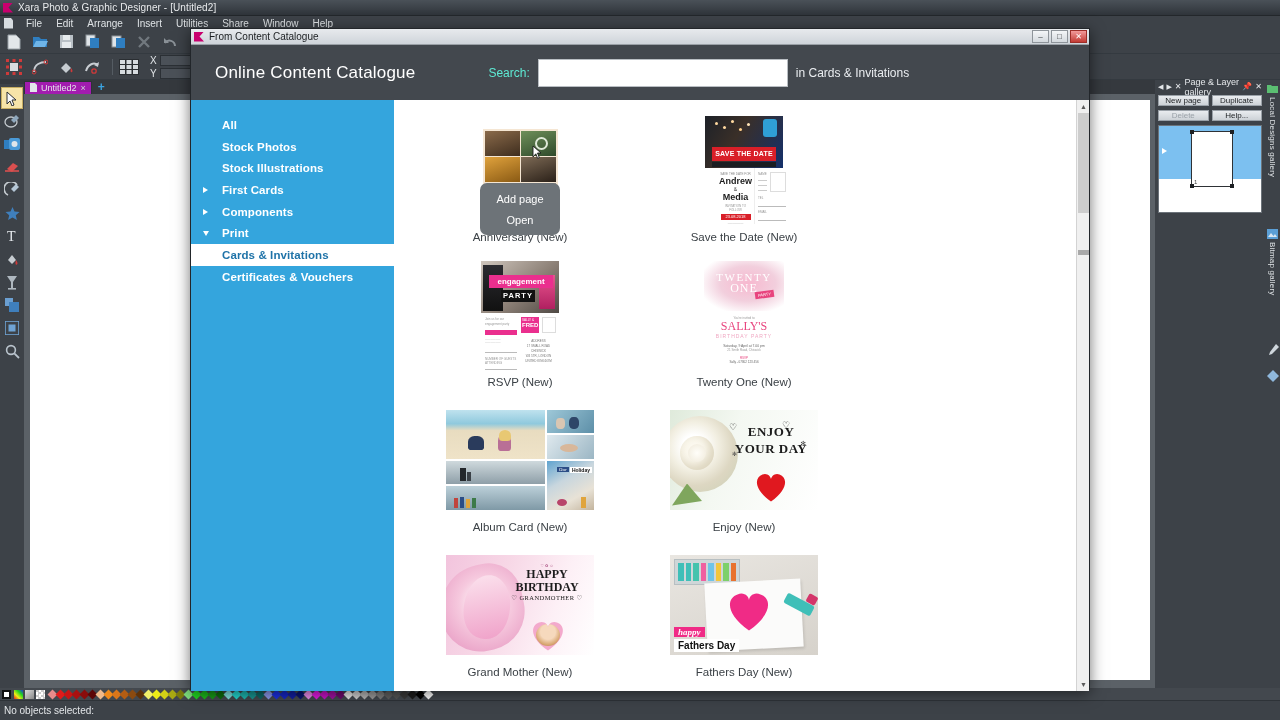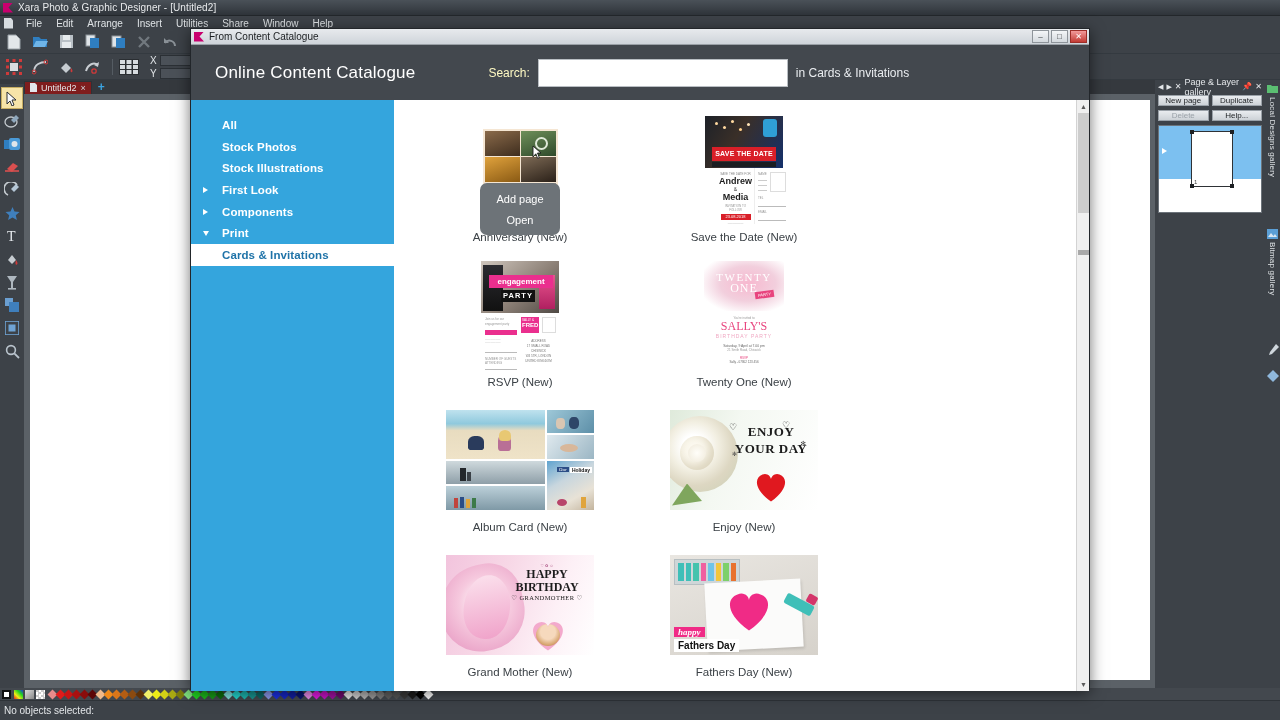--- a/index.html
+++ b/index.html
@@ -43,21 +43,21 @@
   .coordbox { display:flex; align-items:center; margin-left:6px; }
   .coordlabel { font-size:10px; color:#dfe3e6; margin-right:3px; }
   .coordfield { width:68px; height:11px; background:#4b5158; border:1px solid #2b3035; }
   .spin { width:14px; height:11px; color:#bcc3c9; font-size:7px; display:flex;
           align-items:center; justify-content:center; }
 
   .tabstrip {
     position:absolute; top:80px; left:0; width:1280px; height:14px;
     background:#35393e; display:flex; align-items:flex-end; padding-left:24px;
   }
-  .doctab { background:#7f1d1d; border:1px solid #2d3237; border-bottom:none;
+  .doctab { background:#a21caf; border:1px solid #2d3237; border-bottom:none;
     height:13px; display:flex; align-items:center; padding:0 5px; font-size:9px;
     color:#e3e6e9; gap:4px; }
   .tab-x { color:#cfd4d8; font-size:9px; }
   .tab-plus { color:#3ba3e0; font-size:12px; margin-left:6px; font-weight:bold; }
 
   
   .toolcol { position:absolute; top:84px; left:0; width:24px; height:604px;
     background:#3d4248; padding-top:3px; }
   .tool { width:22px; height:22px; margin:0 auto 1px; display:flex;
     align-items:center; justify-content:center; position:relative; }
@@ -123,21 +123,21 @@
     display:flex; align-items:center; justify-content:center; color:#2b2f33;
     background:linear-gradient(#f4f6f8,#d4d9de); }
   .wb.close { background:linear-gradient(#f29a9a,#c23a33); color:#fff;
     border-color:#9c2e28; }
 
   .dlg-head { height:55px; background:#43484e; display:flex; align-items:center;
     padding-left:24px; gap:0; }
   .dlg-head h1 { font-size:17px; color:#ffffff; font-weight:normal;
     letter-spacing:.2px; }
   .searchwrap { display:flex; align-items:center; margin-left:73px; gap:8px; }
-  .searchlabel { font-size:12px; color:#fef9c3; }
+  .searchlabel { font-size:12px; color:#5eead4; }
   .searchbox { width:250px; height:28px; background:#ffffff; border:1px solid #b9bec3;
     font-size:12px; padding:0 5px; color:#222; }
   .searchbox::placeholder { color:#aaa; }
   .searchin { font-size:12px; color:#eaedf0; }
 
   .dlg-body { display:flex; height:591px; }
   .sidebar { width:203px; background:#34a5dd; padding-top:14px; position:relative;
     flex:none; }
   .sb-item { height:21.7px; display:flex; align-items:center; font-size:11.5px;
     color:#ffffff; font-weight:bold; padding-left:31px; position:relative;
@@ -551,32 +551,35 @@
             <span>All</span>
           </div>
           <div class="sb-item">
             <span>Stock Photos</span>
           </div>
           <div class="sb-item">
             <span>Stock Illustrations</span>
           </div>
           <div class="sb-item">
             <span class="sb-caret right"></span>
-            <span>First Look</span>
+            <span>First Cards</span>
           </div>
           <div class="sb-item">
             <span class="sb-caret right"></span>
             <span>Components</span>
           </div>
           <div class="sb-item">
             <span class="sb-caret down"></span>
             <span>Print</span>
           </div>
           <div class="sb-item selected sub">
             <span>Cards &amp; Invitations</span>
+          </div>
+          <div class="sb-item sub">
+            <span>Certificates &amp; Vouchers</span>
           </div>
         </div>
 
       <div class="content">
         <div class="grid" id="grid">
             <div class="cell">
               <div class="thumb">
                 <div style="width:75px;height:82px;background:#f5e6d3;padding:2px;">
    <div style="display:grid;grid-template-columns:1fr 1fr;gap:1px;height:100%;">
      <div style="background:linear-gradient(160deg,#8a6a4a,#3e2d1e);"></div>

